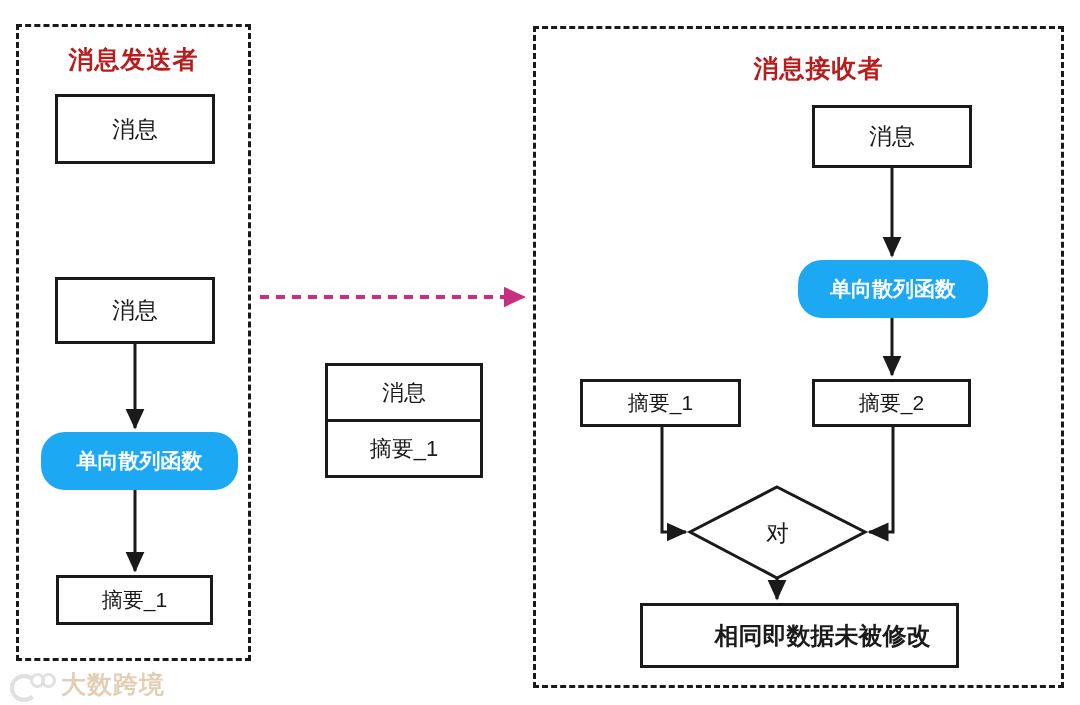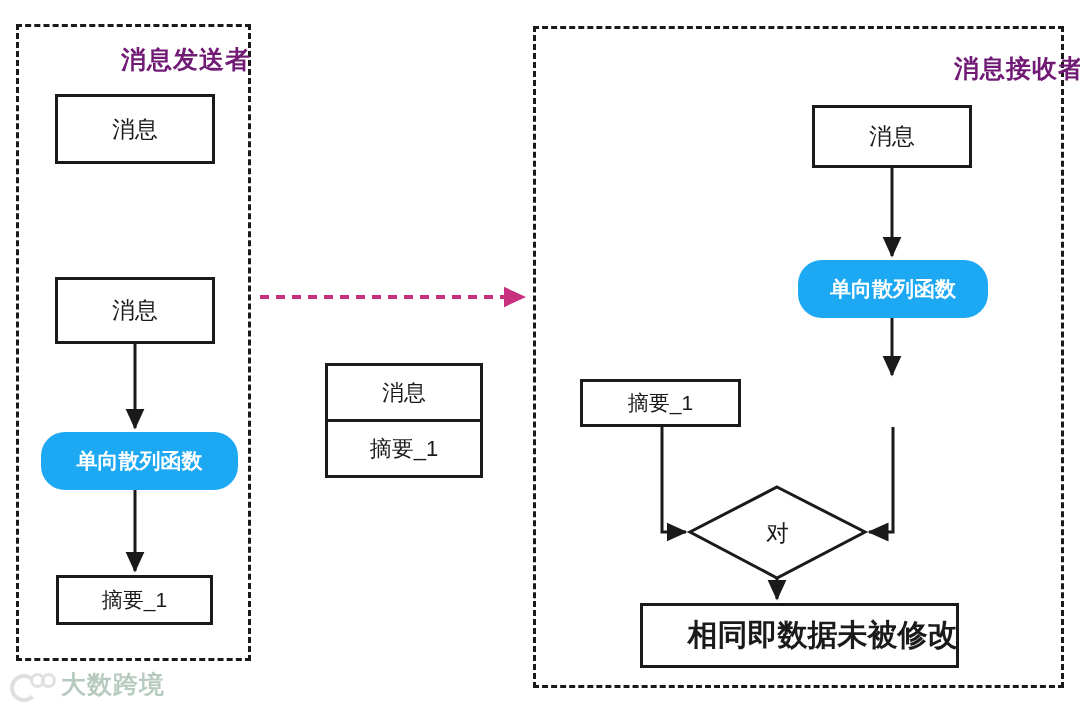--- a/index.html
+++ b/index.html
@@ -24,24 +24,24 @@
     position: absolute;
     border: 3px dashed #1a1a1a;
     box-sizing: border-box;
     background: transparent;
   }
   #panel-sender  { left: 16px;  top: 24px; width: 235px; height: 637px; }
   #panel-receiver{ left: 533px; top: 26px; width: 531px; height: 662px; }
 
   .panel-title {
     position: absolute;
-    text-align: right;
+    text-align: center;
     font-size: 25px;
     font-weight: 700;
-    color: #701a75;
+    color: #b91c1c;
     white-space: nowrap;
     letter-spacing: 1px;
   }
   #title-sender   { left: 16px;  top: 43px; width: 235px; }
   #title-receiver { left: 553px; top: 52px; width: 531px; }
 
   
   .node {
     position: absolute;
     box-sizing: border-box;
@@ -56,21 +56,21 @@
   }
   .node.small { font-size: 21px; }
 
   #node-sender-msg1 { left: 55px;  top: 94px;  width: 160px; height: 70px; }
   #node-sender-msg2 { left: 55px;  top: 277px; width: 160px; height: 67px; }
   #node-sender-dig1 { left: 56px;  top: 575px; width: 157px; height: 50px; }
 
   #node-recv-msg    { left: 812px; top: 105px; width: 160px; height: 63px; }
   #node-recv-dig1   { left: 580px; top: 379px; width: 161px; height: 48px; }
   #node-recv-dig2   { left: 812px; top: 379px; width: 159px; height: 48px; }
-  #node-recv-result { left: 640px; top: 603px; width: 319px; height: 65px; font-size: 30px; font-weight: 700; padding-left: 46px; }
+  #node-recv-result { left: 640px; top: 603px; width: 319px; height: 65px; font-size: 24px; font-weight: 700; padding-left: 46px; }
 
   
   .hash-node {
     position: absolute;
     box-sizing: border-box;
     border-radius: 24px;
     display: flex;
     align-items: center;
     justify-content: center;
     font-size: 21px;
@@ -144,21 +144,21 @@
     position: absolute;
     width: 9px; height: 9px;
     border: 3px solid #9c9c9c;
     border-radius: 50%;
   }
   #watermark .wm-mark .wm-d1 { left: 20px; top: 1px; }
   #watermark .wm-mark .wm-d2 { left: 31px; top: 1px; }
   #watermark .wm-text {
     font-size: 25px;
     font-weight: 700;
-    color: #14532d;
+    color: #a16207;
     letter-spacing: 1px;
     white-space: nowrap;
   }
 </style>
 </head>
 <body>
 
 <div id="canvas">
 
   <svg id="wires" viewBox="0 0 1080 705" xmlns="http://www.w3.org/2000/svg">
@@ -208,20 +208,21 @@
 
   <div id="panel-receiver" class="panel"></div>
   <div id="title-receiver" class="panel-title">消息接收者</div>
 
   <div id="node-recv-msg" class="node">消息</div>
 
   <div id="node-recv-hash" class="hash-node" style="background: rgb(28, 168, 243); color: rgb(255, 255, 255);">单向散列函数</div>
 
   <div id="node-recv-dig1" class="node small">摘要_1</div>
 
+  <div id="node-recv-dig2" class="node small">摘要_2</div>
 
   <div id="label-compare" style="position:absolute; left:690px; top:518px; width:175px; text-align:center;
               font-size:23px; color:#1a1a1a;">对</div>
 
   <div id="node-recv-result" class="node">相同即数据未被修改</div>
 
   <div id="watermark">
     <span class="wm-mark">
       <span class="wm-c"></span>
       <span class="wm-d1"></span>

